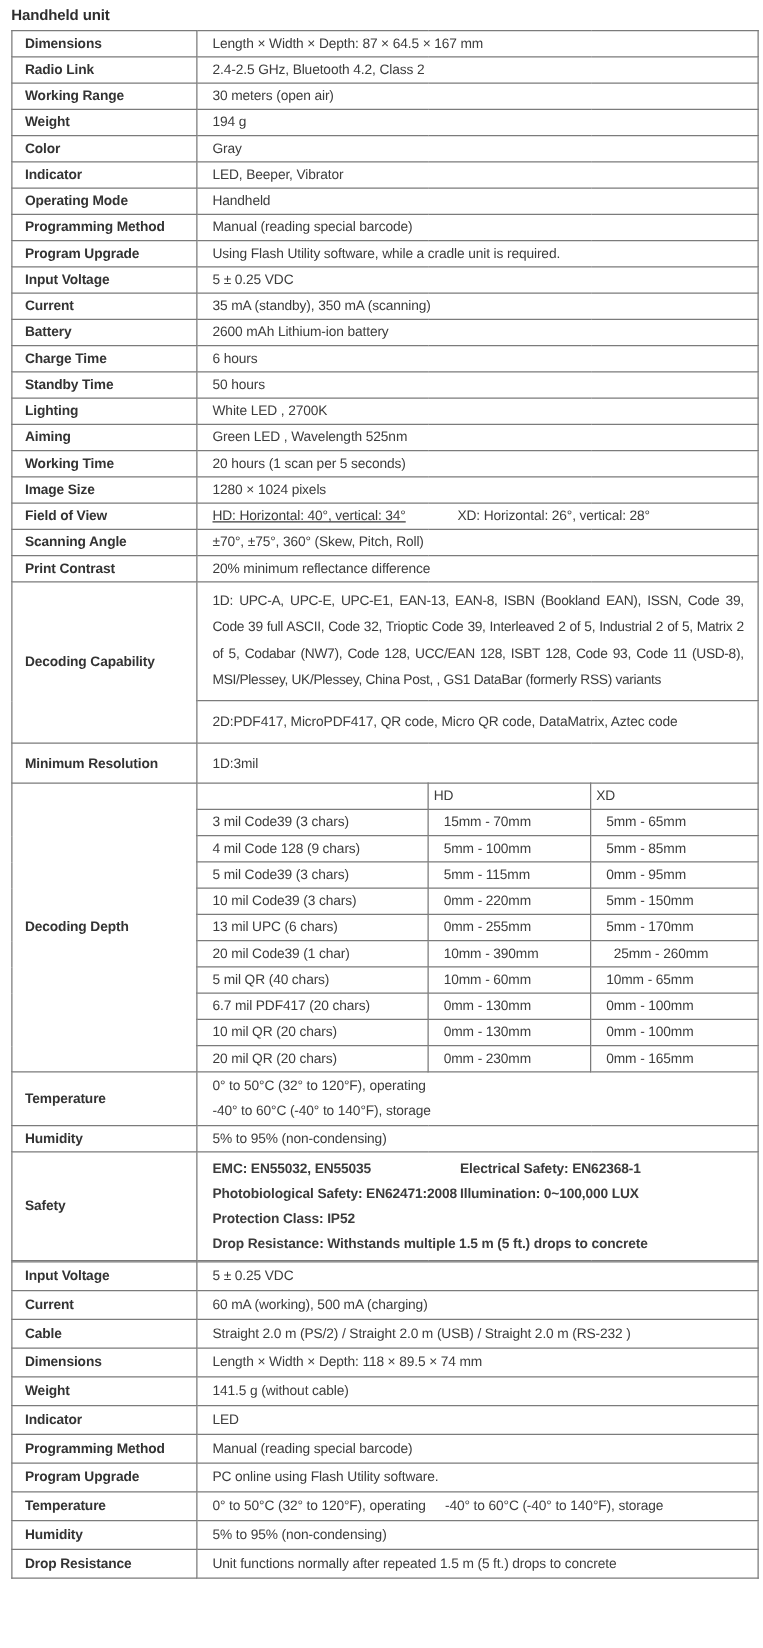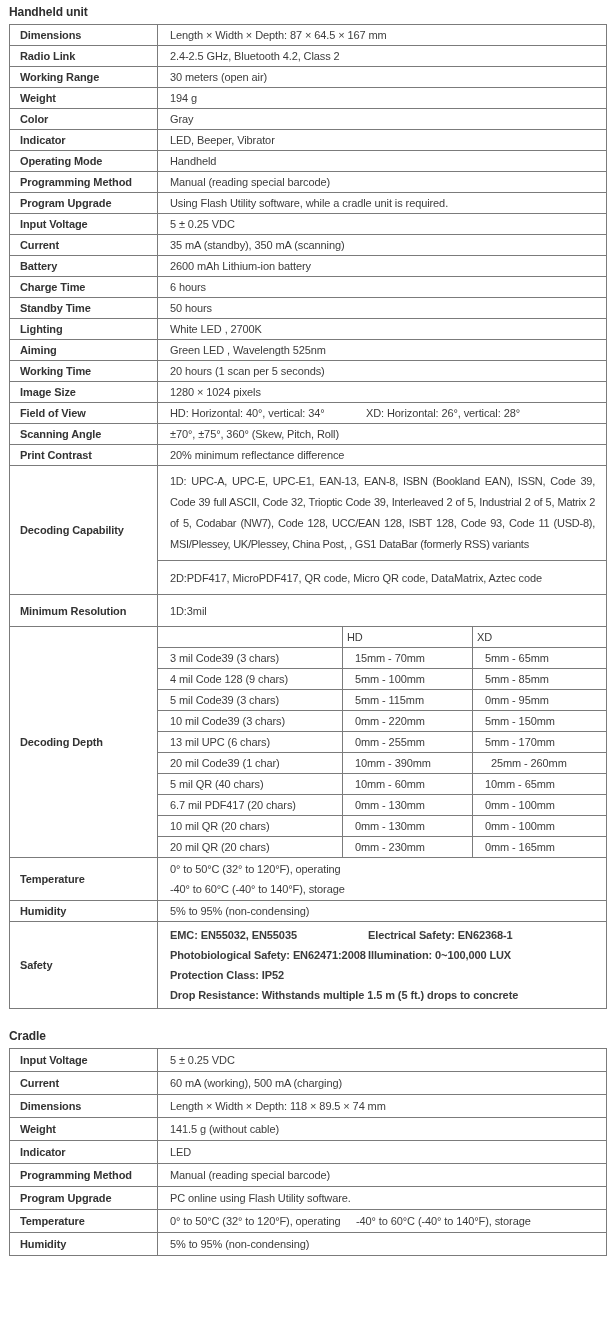--- a/index.html
+++ b/index.html
@@ -57,21 +57,21 @@
   td.cap2d { height: 34px; }
 
   
   td.dh { text-align: left; height: 21px; padding: 2px 4px; }
   td.dt { padding: 2px 4px 2px 12px; height: 21px; }
   td.dv { padding: 2px 4px 2px 12px; height: 21px; white-space: pre-wrap; }
 
   
   td.pre { white-space: pre-line; line-height: 20px; padding-top: 1px; padding-bottom: 1px; }
 
-  .two-col-left { display: inline-block; min-width: 196px; }
+  .two-col-left { display: inline-block; min-width: 196px; text-decoration: underline; }
   .temp-left { display: inline-block; min-width: 186px; }
 
   td.safety { padding: 3px 8px 3px 12px; font-weight: bold; }
   .srow { line-height: 20px; white-space: nowrap; }
   .s-left { display: inline-block; min-width: 198px; }
 </style>
 </head>
 <body>
 
 <div class="page">
@@ -251,37 +251,40 @@
         <td class="val safety" colspan="3">
           <div class="srow"><span class="s-left">EMC: EN55032, EN55035</span><span>Electrical Safety: EN62368-1</span></div>
           <div class="srow"><span class="s-left">Photobiological Safety: EN62471:2008</span><span>Illumination: 0~100,000 LUX</span></div>
           <div class="srow">Protection Class: IP52</div>
           <div class="srow">Drop Resistance: Withstands multiple 1.5 m (5 ft.) drops to concrete</div>
         </td>
       </tr>
     </tbody>
   </table>
 
-  <div class="section-title cradle-title">Cradle</div>
 
   <table class="spec">
     <colgroup>
         <col style="width:148px">
         <col style="width:449px">
       </colgroup>
     <tbody>
       <tr class="r23">
         <td class="lbl">Input Voltage</td>
         <td class="val">5 ± 0.25 VDC</td>
       </tr>
       <tr class="r23">
         <td class="lbl">Current</td>
         <td class="val">60 mA (working), 500 mA (charging)</td>
       </tr>
       <tr class="r23">
+        <td class="lbl">Cable</td>
+        <td class="val">Straight 2.0 m (PS/2) / Straight 2.0 m (USB) / Straight 2.0 m (RS-232 )</td>
+      </tr>
+      <tr class="r23">
         <td class="lbl">Dimensions</td>
         <td class="val">Length × Width × Depth: 118 × 89.5 × 74 mm</td>
       </tr>
       <tr class="r23">
         <td class="lbl">Weight</td>
         <td class="val">141.5 g (without cable)</td>
       </tr>
       <tr class="r23">
         <td class="lbl">Indicator</td>
         <td class="val">LED</td>
@@ -295,16 +298,20 @@
         <td class="val">PC online using Flash Utility software.</td>
       </tr>
       <tr class="r23">
         <td class="lbl">Temperature</td>
         <td class="val"><span class="temp-left">0° to 50°C (32° to 120°F), operating</span><span>-40° to 60°C (-40° to 140°F), storage</span></td>
       </tr>
       <tr class="r23">
         <td class="lbl">Humidity</td>
         <td class="val">5% to 95% (non-condensing)</td>
       </tr>
+      <tr class="r23">
+        <td class="lbl">Drop Resistance</td>
+        <td class="val">Unit functions normally after repeated 1.5 m (5 ft.) drops to concrete</td>
+      </tr>
     </tbody>
   </table>
 
 </div>
 
 </body></html>

